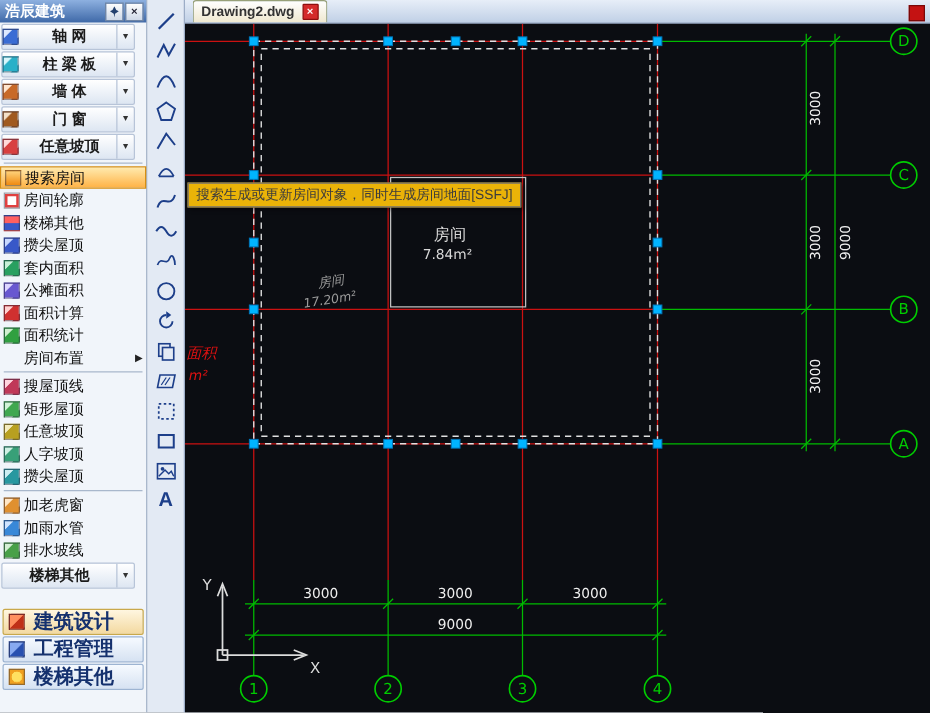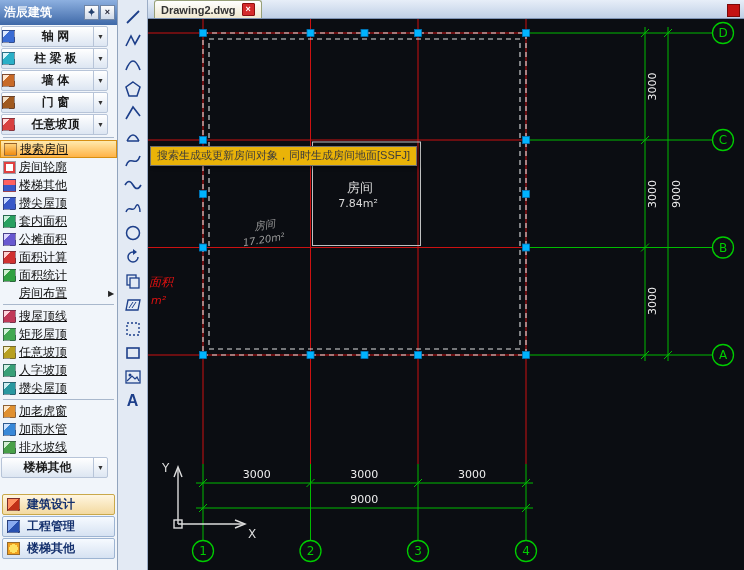--- a/index.html
+++ b/index.html
@@ -3,46 +3,46 @@
 <meta charset="utf-8">
 <style>
   html,body{margin:0;padding:0;}
   .app{position:relative;width:744px;height:570px;overflow:hidden;
        font-family:"Liberation Sans",sans-serif;background:#e8eef6;
        -webkit-user-select:none;user-select:none;}
 
   
   .sidebar{position:absolute;left:0;top:0;width:118px;height:570px;
            background:#f1f5fa;border-right:1px solid #92a4bd;box-sizing:border-box;}
-  .titlebar{height:25px;display:flex;align-items:center;padding:0 2px 0 4px;
+  .titlebar{height:18px;display:flex;align-items:center;padding:0 2px 0 4px;
             background:linear-gradient(#8db0e0,#3f69a8);color:#fff;
             font-size:12px;font-weight:bold;}
   .titlebar .sp{flex:1;}
   .tb-btn{width:13px;height:13px;margin-left:1px;display:flex;align-items:center;
           justify-content:center;background:linear-gradient(#fdfdfd,#cfd9e8);
           border:1px solid #6f85a5;font-size:9px;color:#223;line-height:1;}
   .dd-row{height:19px;display:flex;align-items:center;margin:1px 9px 0 1px;
           border:1px solid #b7c4d8;border-radius:2px;
           background:linear-gradient(#ffffff,#dde6f2);
           font-size:12px;font-weight:bold;color:#1b1b1b;}
   .dd-row .lbl{flex:1;text-align:center;white-space:nowrap;overflow:hidden;}
   .arr{width:13px;align-self:stretch;display:flex;align-items:center;justify-content:center;
        border-left:1px solid #b7c4d8;font-size:7px;color:#333;}
   .cmd-row{height:18px;display:flex;align-items:center;padding-left:3px;
            font-size:12px;color:#101010;white-space:nowrap;}
-  .cmd-row .lbl{flex:1;text-decoration:underline;}
+  .cmd-row .lbl{flex:1;}
   .cmd-row .sub{width:12px;font-size:8px;color:#222;text-align:center;}
   .cmd-row.hl{background:linear-gradient(#ffeaae,#ffb347);
               border:1px solid #d78f12;height:16px;}
   .sep{height:1px;background:#a9b8cc;margin:2px 3px;}
   .spacer{height:15px;}
   .mode-row{height:19px;display:flex;align-items:center;gap:4px;padding-left:4px;
             margin:1px 2px 0 2px;border:1px solid #9db4d2;border-radius:2px;
             background:linear-gradient(#f6faff,#d6e2f2);
-            font-size:12px;font-weight:bold;color:#15316e;}
+            font-size:16px;font-weight:bold;color:#15316e;}
   .mode-row.active{background:linear-gradient(#fff6e0,#f3d9a0);border-color:#c9a84a;}
   .ico{width:13px;height:13px;flex:none;box-sizing:border-box;margin-right:3px;
        border:1px solid rgba(40,40,60,.45);}
   .ico.ph{visibility:hidden;}
   .c-axis{background:linear-gradient(135deg,#dce8ff 30%,#3a6cd4 30%);}
   .c-col {background:linear-gradient(135deg,#d8f6fb 30%,#2ab0c8 30%);}
   .c-wall{background:linear-gradient(135deg,#ffe6cf 30%,#c86a28 30%);}
   .c-door{background:linear-gradient(135deg,#f3e0c8 30%,#a05a20 30%);}
   .c-roof{background:linear-gradient(135deg,#ffd9d9 30%,#d84040 30%);}
   .c-srch{background:linear-gradient(#ffd27a,#f08a10);}

